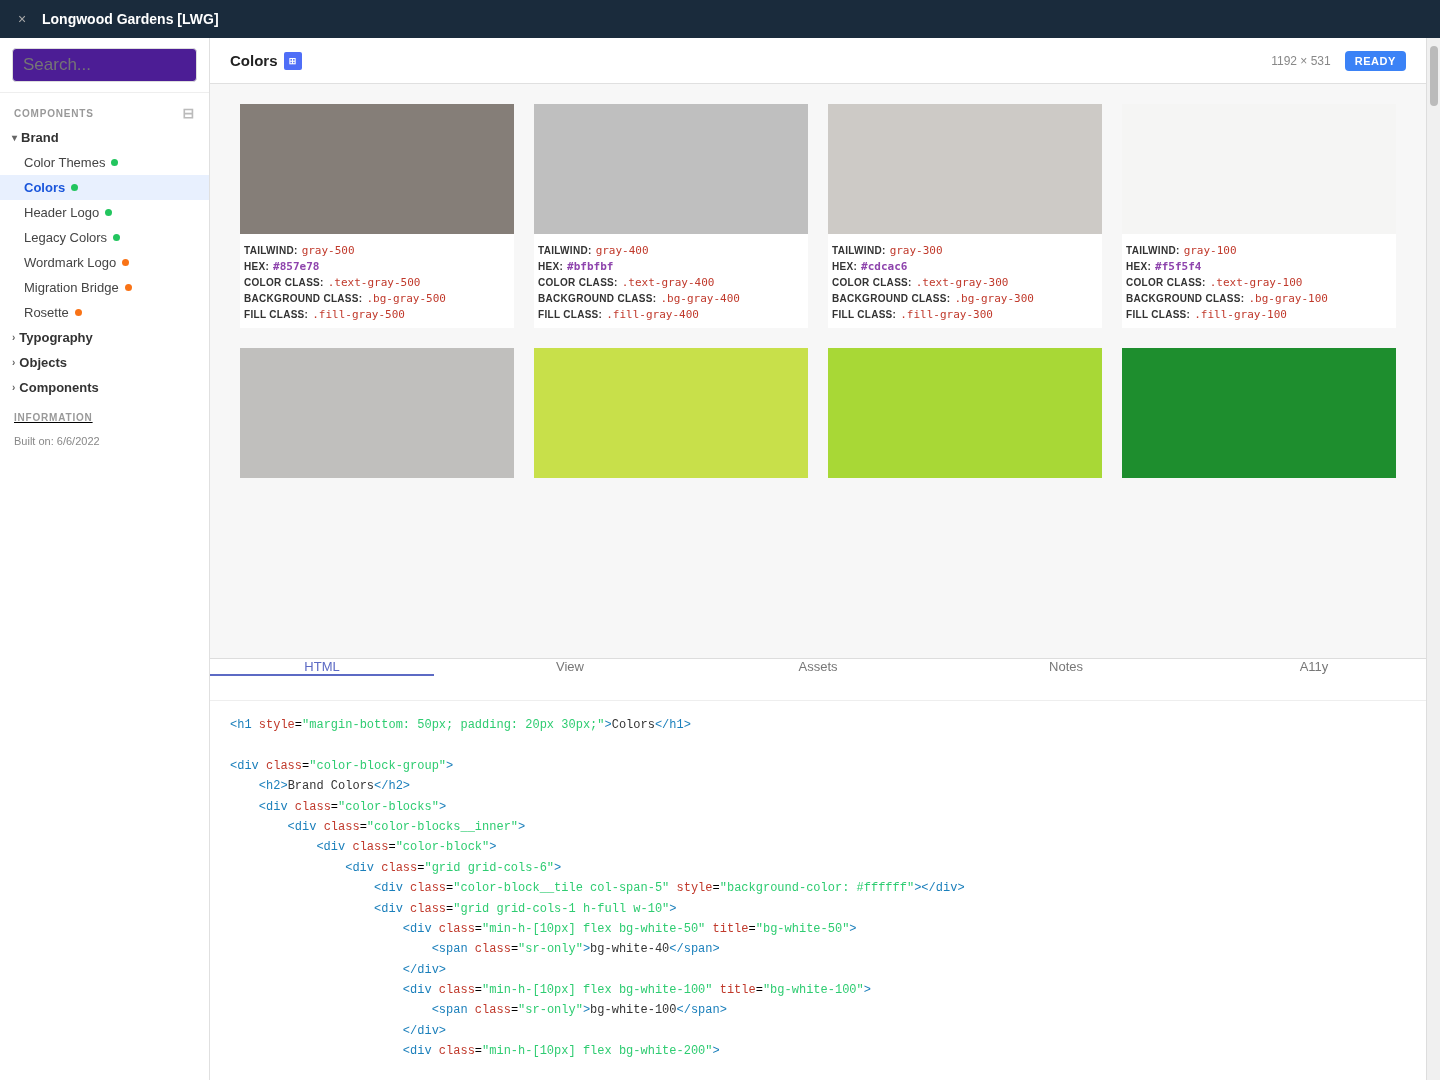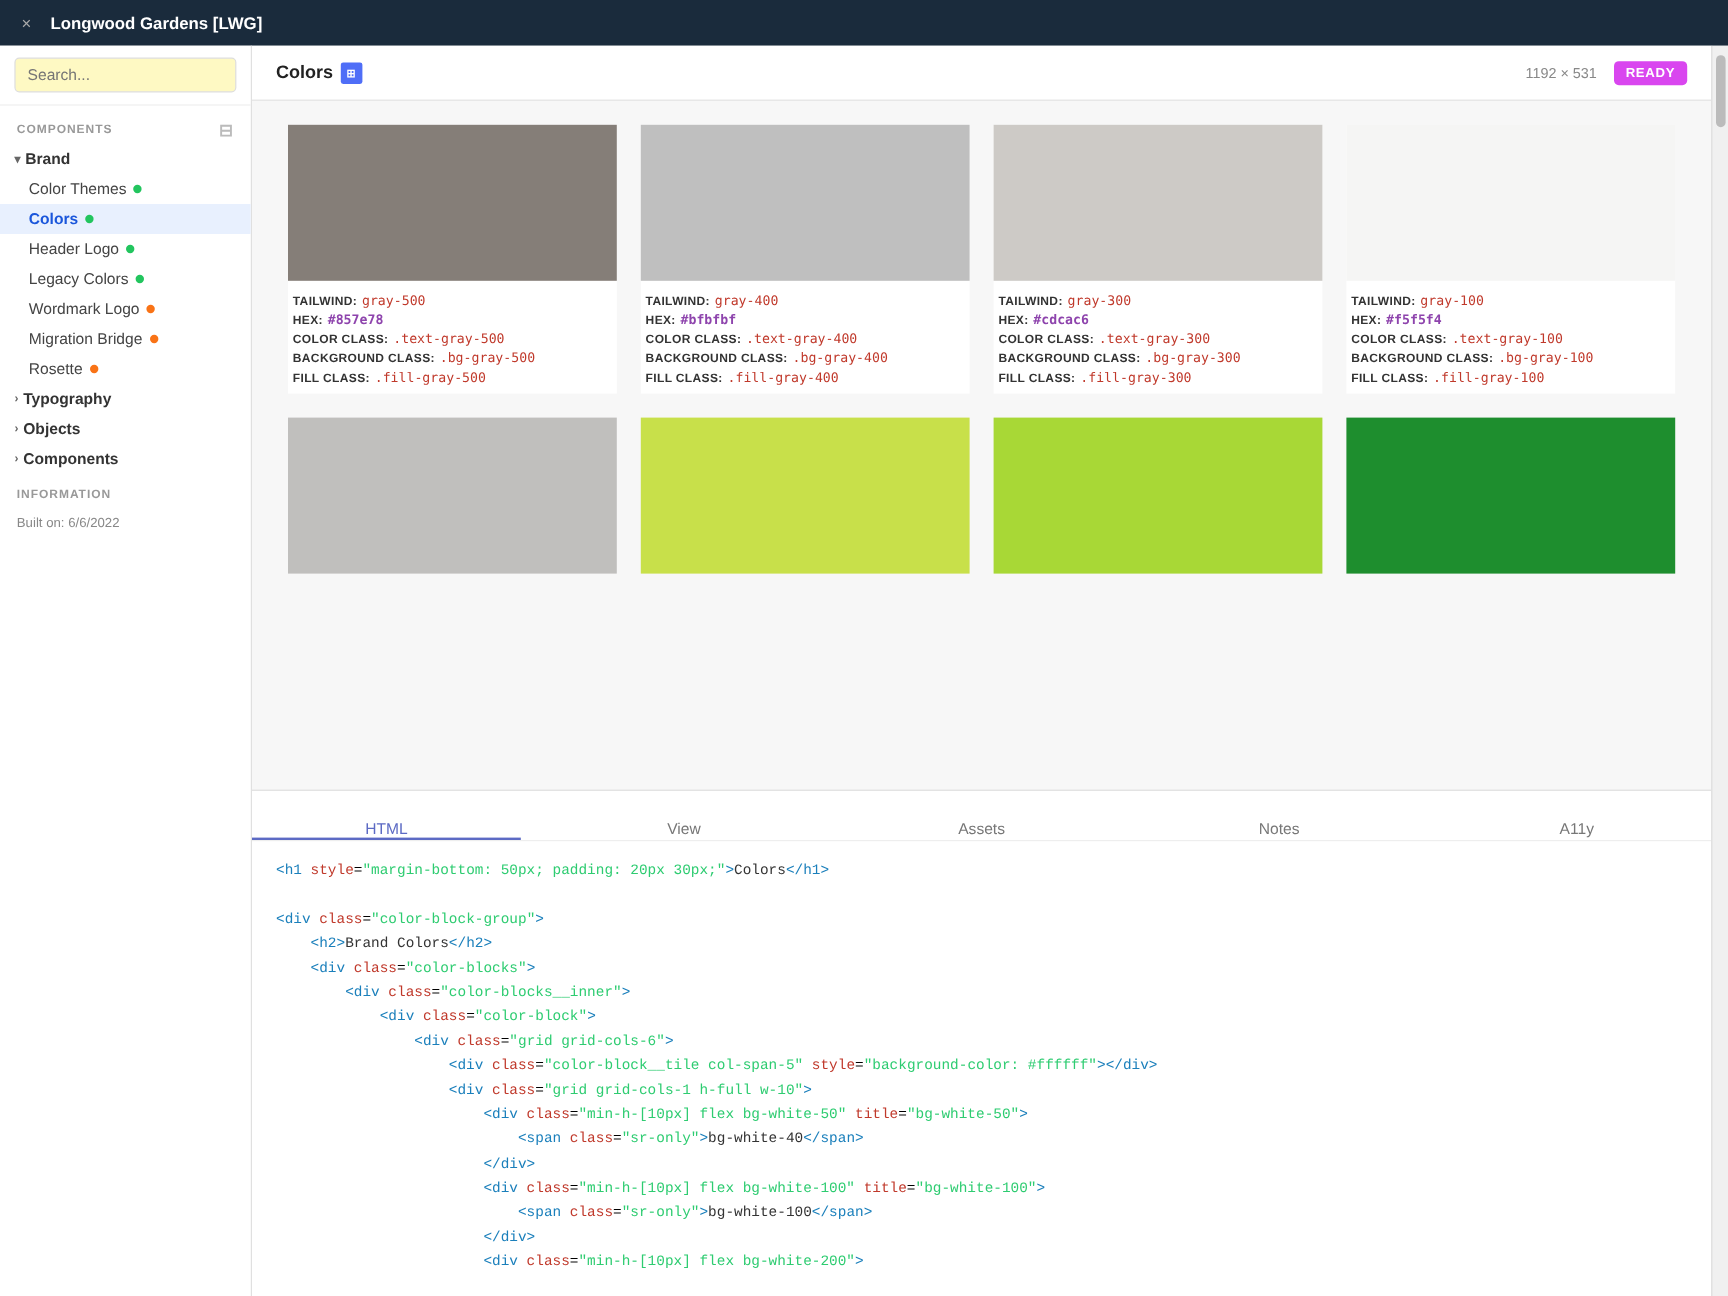--- a/index.html
+++ b/index.html
@@ -42,24 +42,24 @@
     }
     #search-bar {
       padding: 10px 12px;
       border-bottom: 1px solid #eee;
     }
     #search-bar input {
       width: 100%;
       border: 1px solid #ddd;
       border-radius: 4px;
       padding: 6px 10px;
-      font-size: 13px;
+      font-size: 17px;
       color: #888;
       outline: none;
-      background: #fef9c3;
+      background: #4c1d95;
     }
     .sidebar-section-label {
       font-size: 10px;
       font-weight: 700;
       color: #999;
       letter-spacing: 0.08em;
       padding: 12px 14px 4px;
       text-transform: uppercase;
       display: flex;
       align-items: center;
@@ -99,20 +99,21 @@
     .sidebar-item .dot {
       width: 7px; height: 7px;
       border-radius: 50%;
       margin-left: 6px;
       flex-shrink: 0;
     }
     .dot-green { background: #22c55e; }
     .dot-orange { background: #f97316; }
     .sidebar-info-section {
       padding: 12px 14px 4px;
+      text-decoration: underline;
     }
     .sidebar-info-label {
       font-size: 10px;
       font-weight: 700;
       color: #999;
       letter-spacing: 0.08em;
       text-transform: uppercase;
       margin-bottom: 4px;
     }
     .sidebar-built-on {
@@ -155,21 +156,21 @@
       display: flex; align-items: center; justify-content: center;
       font-size: 9px; color: white; font-weight: bold;
     }
     #top-bar .dimensions {
       margin-left: auto;
       font-size: 12px;
       color: #888;
       margin-right: 14px;
     }
     #top-bar .ready-badge {
-      background: #d946ef;
+      background: #3b82f6;
       color: white;
       font-size: 11px;
       font-weight: 700;
       padding: 4px 10px;
       border-radius: 4px;
       letter-spacing: 0.05em;
     }
 
     
     #preview-area {
@@ -215,21 +216,21 @@
       font-family: monospace;
       font-size: 11px;
     }
     .color-info-value.hex { color: #8e44ad; font-weight: bold; }
 
     
     #tabs-bar {
       background: #fff;
       border-top: 1px solid #ddd;
       display: flex;
-      align-items: flex-end;
+      align-items: flex-start;
       flex-shrink: 0;
       height: 42px;
       gap: 24px;
     }
     .tab-item {
       flex: 1;
       display: flex;
       align-items: center;
       justify-content: center;
       font-size: 13px;

